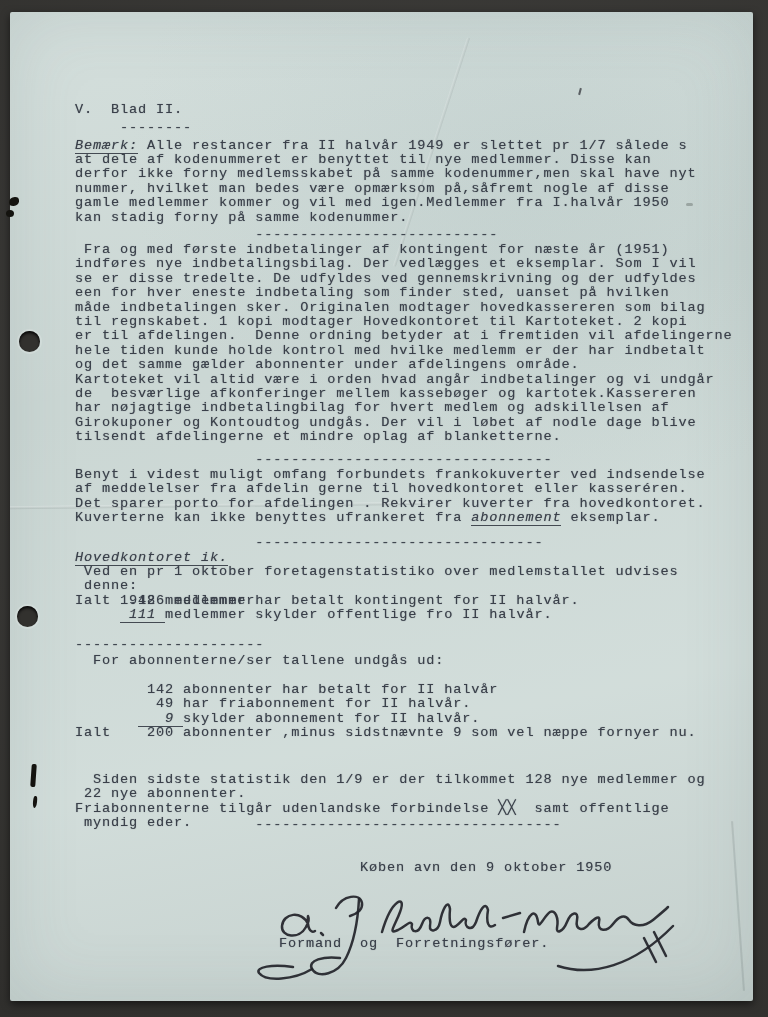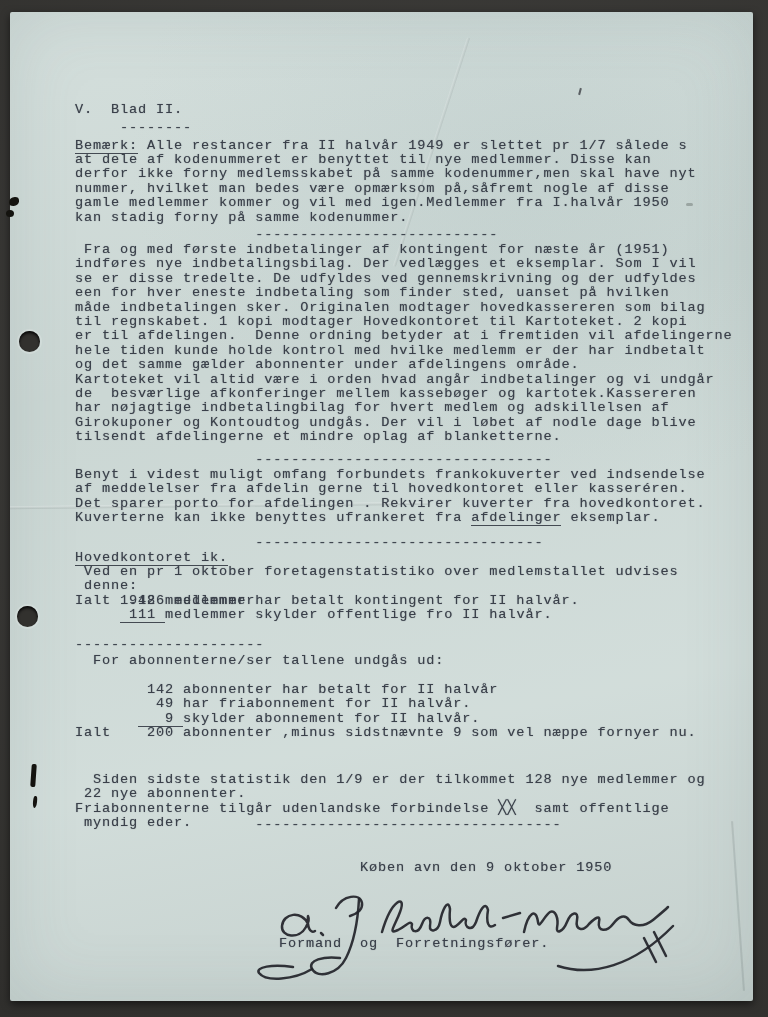--- a/index.html
+++ b/index.html
@@ -25,21 +25,21 @@
   .crease.d1{left:420px;top:20px;width:3px;height:240px;
     background:linear-gradient(90deg,rgba(255,255,255,0.22),rgba(60,70,70,0.12));transform:rotate(18deg);}
   .crease.r1{right:14px;bottom:10px;width:2px;height:170px;
     background:rgba(60,70,70,0.14);transform:rotate(-4deg);}
   .t{
     position:absolute;left:75px;white-space:pre;
     font:13.6px/14.4px "Liberation Mono","DejaVu Sans Mono",monospace;
     letter-spacing:0.85px;color:#3a404a;
     text-shadow:0 0 1px rgba(58,64,74,0.55);
   }
-  .u{border-bottom:1.6px solid rgba(52,58,68,0.9);}
+  .u{border-bottom:1.6px solid rgba(52,58,68,0.9);font-style:italic;}
   .hole{
     position:absolute;width:21px;height:21px;border-radius:50%;
     background:#32312e;
     box-shadow:inset 0 2px 3px rgba(0,0,0,0.85), 0 0 0 2px rgba(255,255,255,0.16);
   }
   .speck{position:absolute;background:#14130f;}
   .sig{position:absolute;left:252px;top:874px;width:442px;height:118px;}
   .sig path{fill:none;stroke:#23252b;stroke-width:2.5;stroke-linecap:round;stroke-linejoin:round;opacity:0.93;}
 </style>
 </head>
@@ -76,21 +76,21 @@
 de  besværlige afkonferinger mellem kassebøger og kartotek.Kassereren
 har nøjagtige indbetalingbilag for hvert medlem og adskillelsen af
 Girokuponer og Kontoudtog undgås. Der vil i løbet af nodle dage blive
 tilsendt afdelingerne et mindre oplag af blanketterne.</div>
 
 <div class="t" style="top:453px">                    ---------------------------------</div>
 
 <div class="t" style="top:468px">Benyt i videst muligt omfang forbundets frankokuverter ved indsendelse
 af meddelelser fra afdelin gerne til hovedkontoret eller kasseréren.
 Det sparer porto for afdelingen . Rekvirer kuverter fra hovedkontoret.</div>
-<div class="t" style="top:511px"><span>Kuverterne kan ikke benyttes ufrankeret fra </span><span class="u">afdelinger</span><span> eksemplar.</span></div>
+<div class="t" style="top:511px"><span>Kuverterne kan ikke benyttes ufrankeret fra </span><span class="u">abonnement</span><span> eksemplar.</span></div>
 
 <div class="t" style="top:536px">                    --------------------------------</div>
 
 <div class="t" style="top:551px"><span class="u">Hovedkontoret ik.</span></div>
 <div class="t" style="top:565px"> Ved en pr 1 oktober foretagenstatistiko over medlemstallet udvises
  denne:</div>
 <div class="t" style="top:594px">      948 medlemmer har betalt kontingent for II halvår.</div>
 <div class="t" style="top:608px"><span>     </span><span class="u"> 111 </span><span>medlemmer skylder offentlige fro II halvår.</span></div>
 <div class="t" style="top:594px">Ialt 1.126 medlemmer</div>
 

